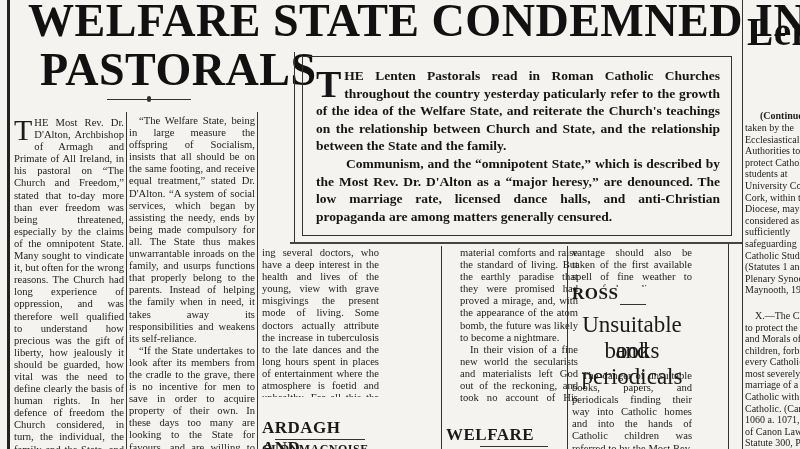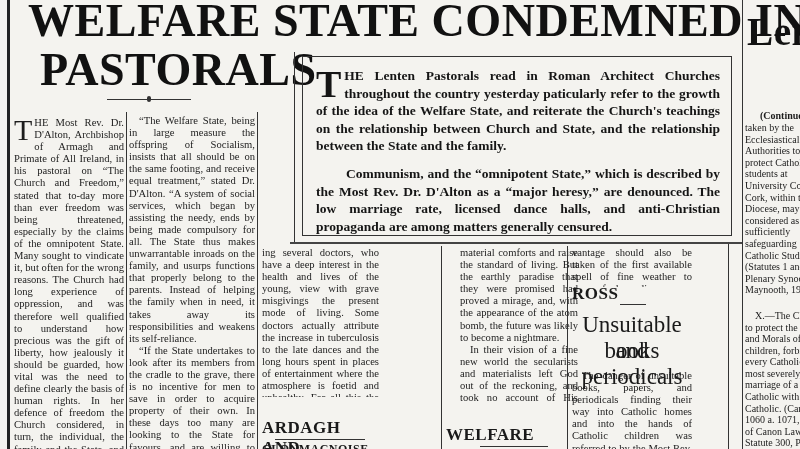--- a/index.html
+++ b/index.html
@@ -8,21 +8,21 @@
   .headline{font-family:"Liberation Serif",serif;font-weight:bold;font-size:47px;line-height:47px;letter-spacing:0.5px;white-space:nowrap;color:#111;transform:scaleX(0.98);transform-origin:left;}
   .vrule{position:absolute;width:1px;background:#333;}
   .hrule{position:absolute;height:1px;background:#333;}
   .col{position:absolute;font-size:10.6px;line-height:12.1px;text-align:justify;color:#1c1c1c;overflow:hidden;}
   .col p{margin:0;text-indent:10px;}
   .col p.first{text-indent:0;}
   .dropcap{float:left;font-size:30px;line-height:24px;margin:1px 2px 0 0;font-weight:normal;}
   .box{position:absolute;border:1.5px solid #333;}
   .boxtext{position:absolute;font-weight:bold;font-size:13.5px;line-height:17.6px;text-align:justify;color:#151515;}
   .boxtext p{margin:0;}
-  .boxtext p.indent{text-indent:30px;margin-top:10px;}
+  .boxtext p.indent{text-indent:30px;}
   .boxdrop{float:left;font-size:38px;line-height:30px;margin:2px 3px 0 0;font-weight:bold;}
   .subhead{position:absolute;font-size:17px;font-weight:bold;letter-spacing:0.5px;}
   .subhead-big{position:absolute;font-size:23px;line-height:26px;font-weight:normal;text-align:center;}
   .underline{position:absolute;height:2px;background:#333;}
   .ornament{position:absolute;height:1px;background:#333;}
   .ornament-dot{position:absolute;width:4px;height:6px;background:#333;border-radius:2px;}
 </style>
 </head>
 <body>
 
@@ -37,21 +37,21 @@
   <div class="ornament-dot" style="left:147px;top:96px;"></div>
 
   <div class="vrule" style="left:742px;top:0;height:449px;"></div>
   <div class="abs headline" style="left:747px;top:8px;font-size:40px;">Lent</div>
 
   <div class="vrule" style="left:294px;top:52px;height:190px;"></div>
 
   <div class="box" style="left:302px;top:56px;width:428px;height:178px;"></div>
   <div class="hrule" style="left:290px;top:242px;width:452px;height:2px;background:#444;"></div>
   <div class="boxtext" style="left:316px;top:67px;width:404px;">
-    <p><span class="boxdrop">T</span><span>HE Lenten Pastorals read in Roman Architect Churches throughout the country yesterday paticularly refer to the growth of the idea of the Welfare State, and reiterate the Church's teachings on the relationship between Church and State, and the relationship between the State and the family.</span></p>
+    <p><span class="boxdrop">T</span><span>HE Lenten Pastorals read in Roman Catholic Churches throughout the country yesterday paticularly refer to the growth of the idea of the Welfare State, and reiterate the Church's teachings on the relationship between Church and State, and the relationship between the State and the family.</span></p>
     <p class="indent">Communism, and the “omnipotent State,” which is described by the Most Rev. Dr. D'Alton as a “major heresy,” are denounced. The low marriage rate, licensed dance halls, and anti-Christian propaganda are among matters generally censured.</p>
   </div>
 
   <div class="col" style="left:14px;top:117px;width:110px;height:332px;">
     <p class="first"><span class="dropcap">T</span><span>HE Most Rev. Dr. D'Alton, Archbishop of Armagh and Primate of All Ireland, in his pastoral on “The Church and Freedom,” stated that to-day more than ever freedom was being threatened, especially by the claims of the omnipotent State. Many sought to vindicate it, but often for the wrong reasons. The Church had long experience of oppression, and was therefore well qualified to understand how precious was the gift of liberty, how jealously it should be guarded, how vital was the need to define clearly the basis of human rights. In her defence of freedom the Church considered, in turn, the individual, the family and the State, and determined the relations which in God's design should exist between them.</span></p>
 
   </div>
   <div class="vrule" style="left:126px;top:112px;height:337px;"></div>
 
   <div class="col" style="left:129px;top:115px;width:126px;height:334px;">

